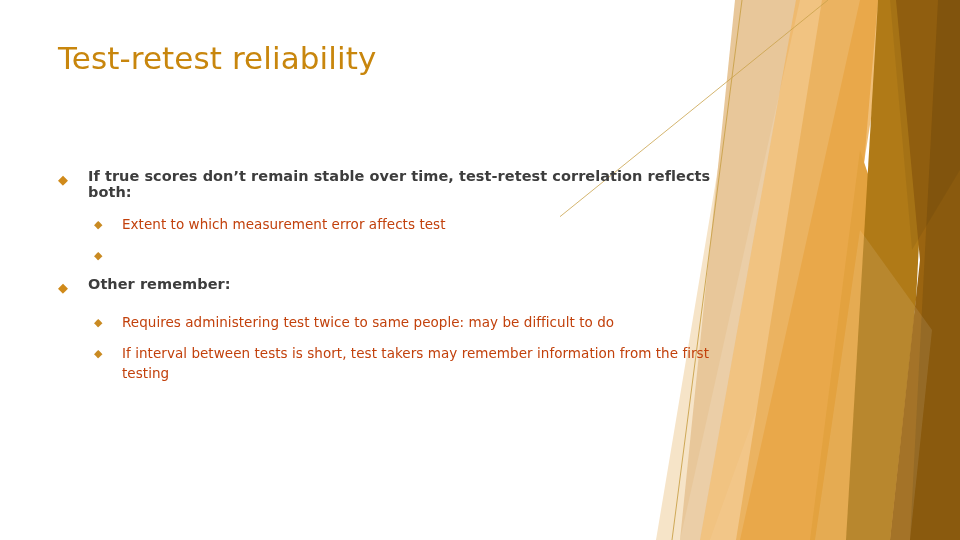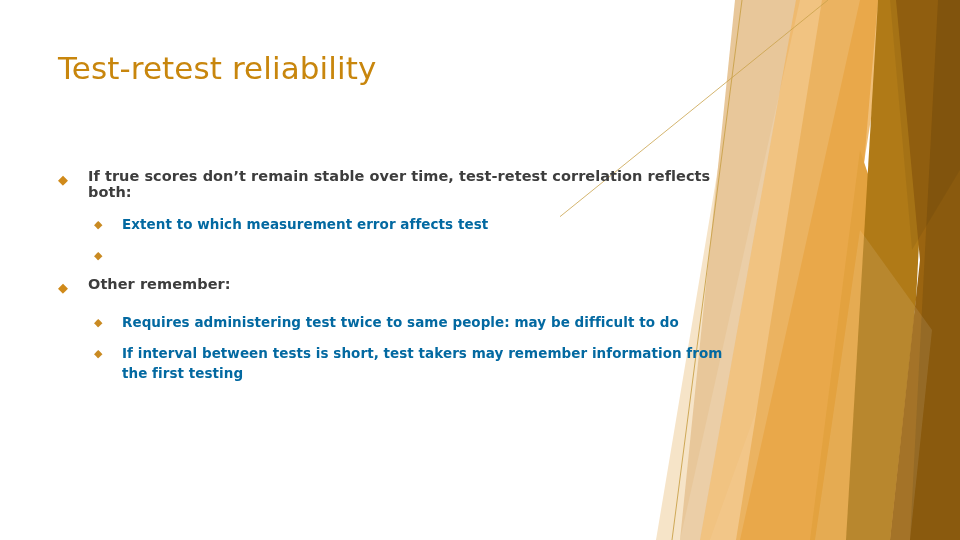--- a/index.html
+++ b/index.html
@@ -25,21 +25,21 @@
     width: 400px;
     height: 540px;
     pointer-events: none;
   }
   #decor svg { display: block; width: 400px; height: 540px; }
 
   
   #title {
     position: absolute;
     left: 58px;
-    top: 49px;
+    top: 39px;
     width: 640px;
     font-size: 31px;
     line-height: 38px;
     letter-spacing: 0.1px;
     color: #C8860D;
     font-weight: 400;
     white-space: nowrap;
   }
 
   
@@ -88,22 +88,22 @@
     color: #C98A22;
     font-size: 11px;
     line-height: 20px;
     text-align: left;
     padding-top: 1px;
   }
   .lvl2 .text {
     flex: 1 1 auto;
     font-size: 13.5px;
     line-height: 20px;
-    font-weight: bold;
-    color: #0369a1;
+    font-weight: normal;
+    color: #c2410c;
     letter-spacing: 0.05px;
   }
 
   .gap-sm { height: 9px; }
   .gap-md { height: 12px; }
 </style>
 </head>
 <body>
 
 <div id="slide">

